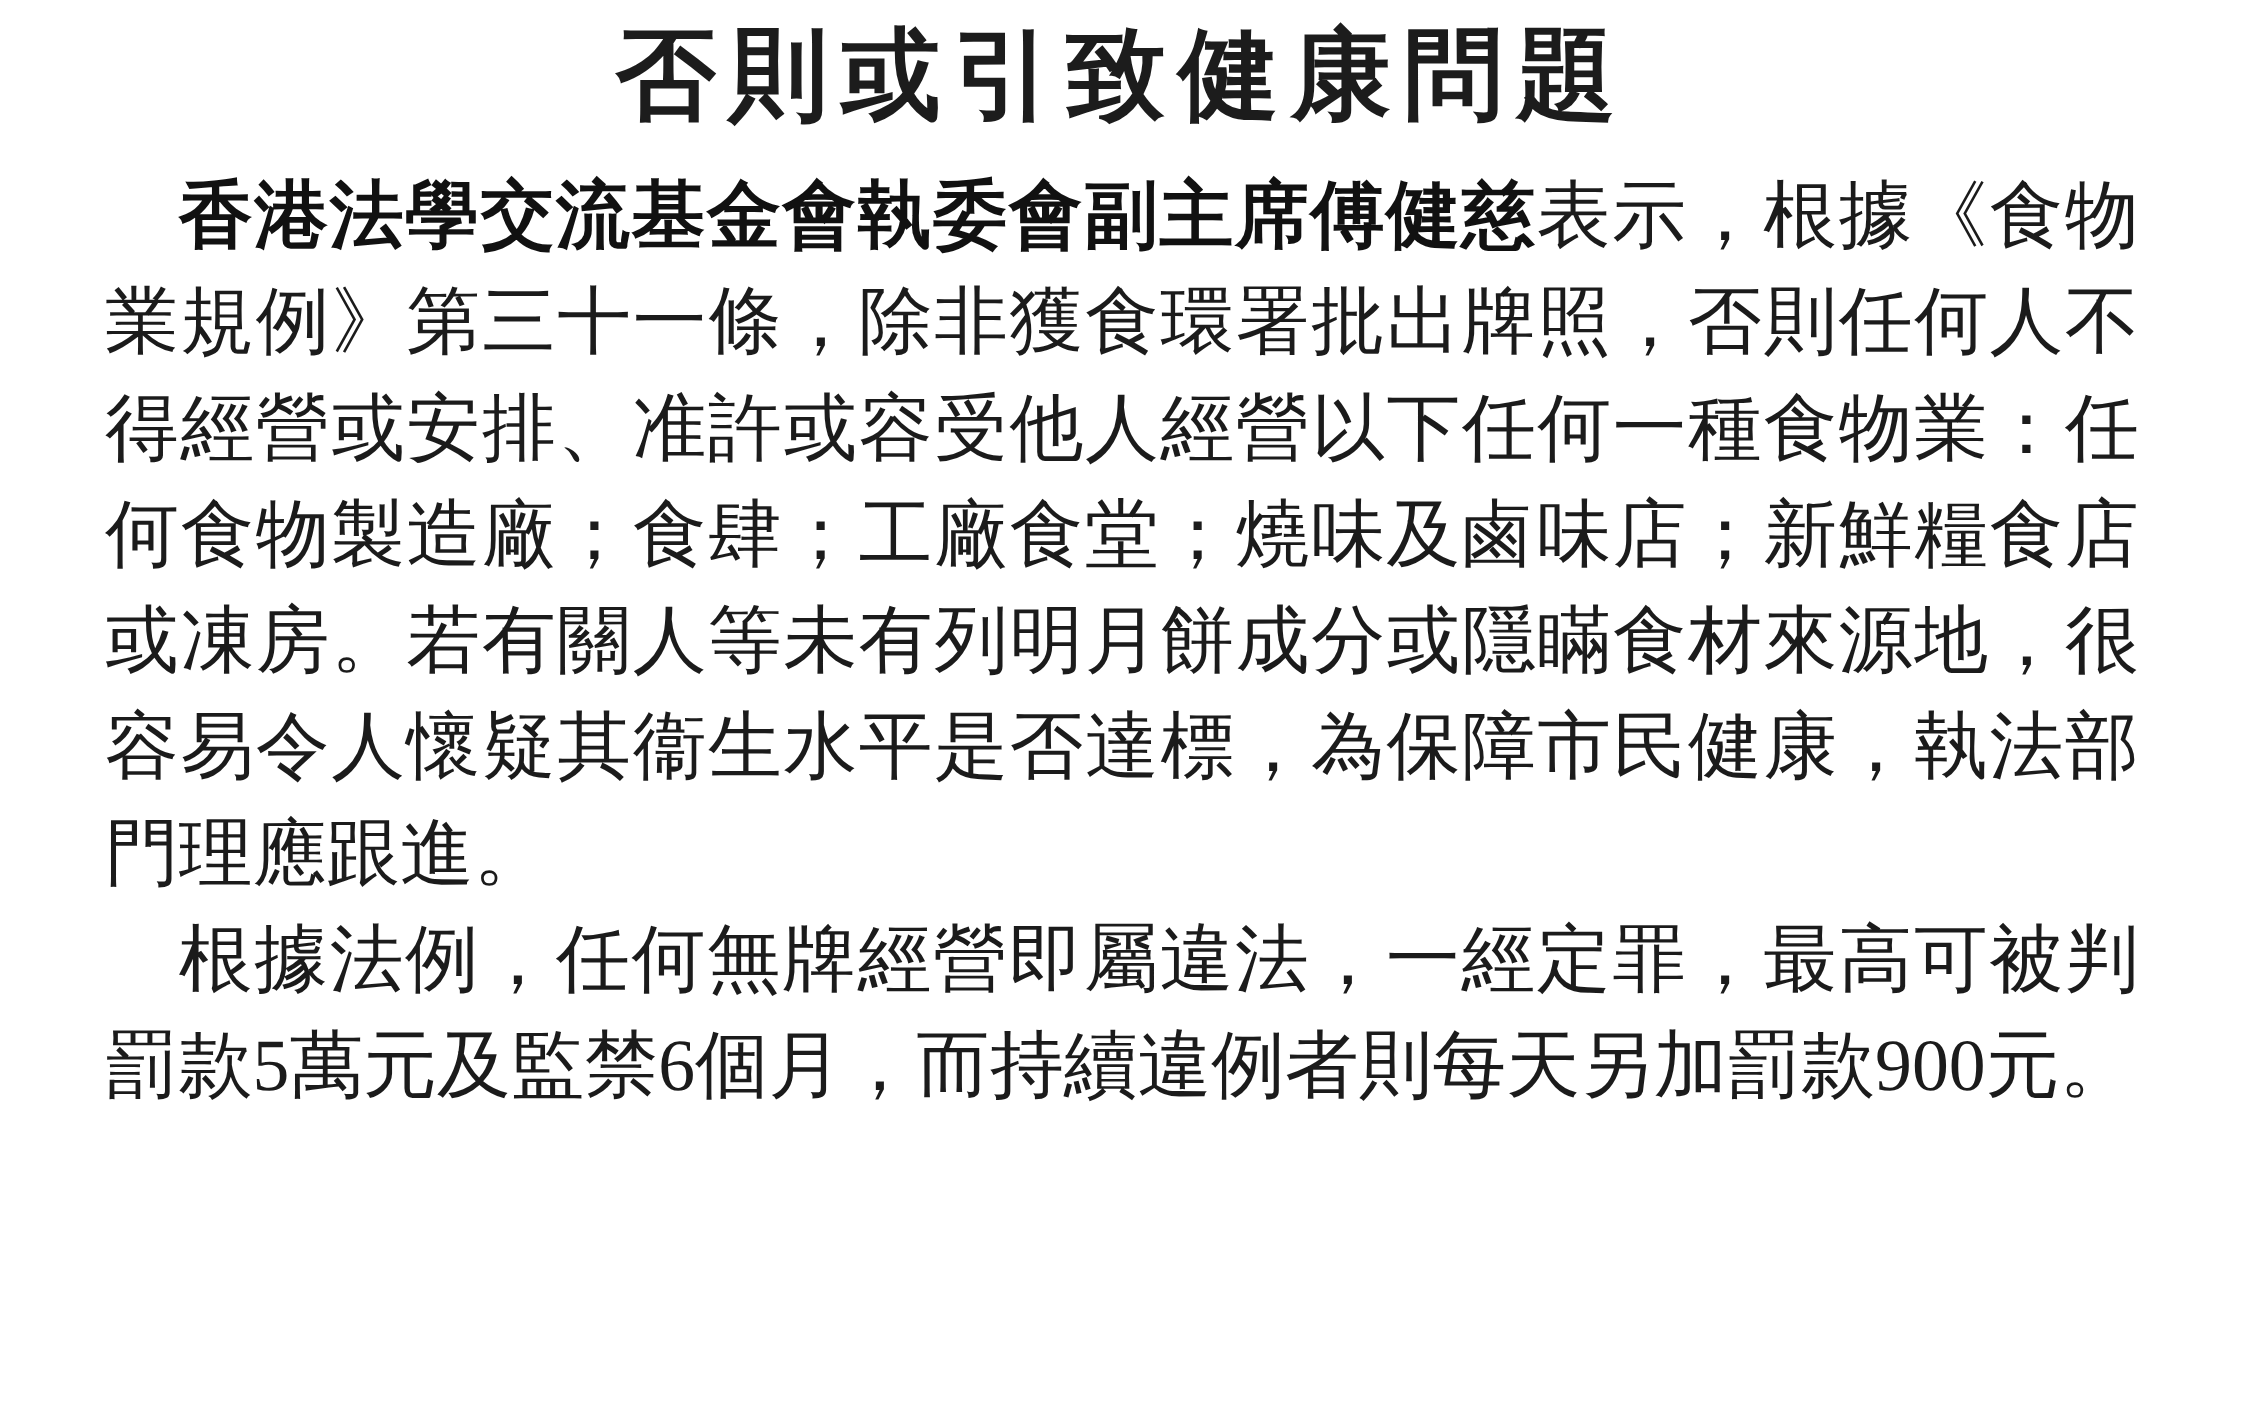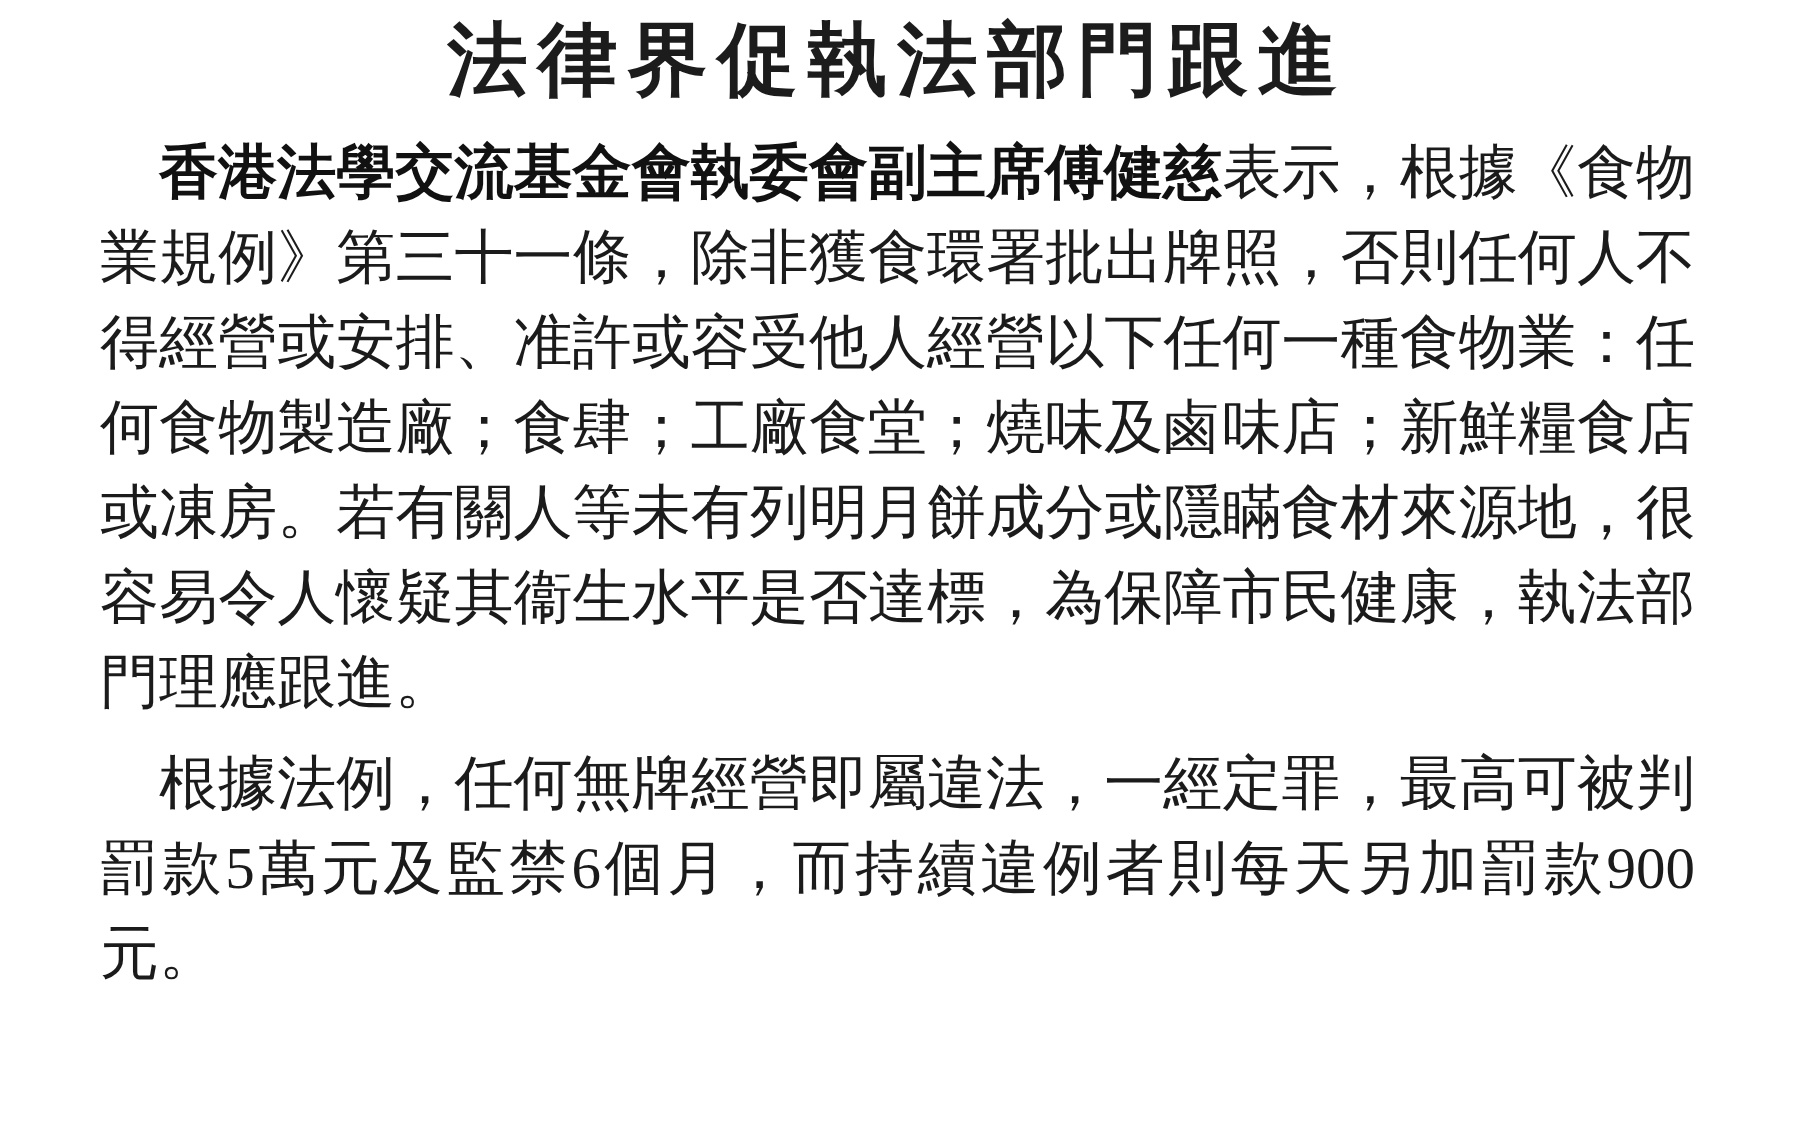--- a/index.html
+++ b/index.html
@@ -30,32 +30,32 @@
     margin: 0 0 22px 0;
     color: #1c1c1c;
     white-space: nowrap;
   }
   .para {
     font-size: 59px;
     line-height: 85px;
     text-align: justify;
     text-justify: inter-ideograph;
     text-indent: 1em;
-    margin: 16px;
+    margin: 0;
     color: #1b1b1b;
   }
   .lead {
     font-family: "Liberation Sans", sans-serif;
     font-weight: 700;
     color: #111111;
   }
 </style>
 </head>
 <body>
 
 <main class="page">
-  <h1 class="headline">法律界促執法部門跟進</h1>
+  <h1 class="headline">否則或引致健康問題</h1>
 
   <p class="para"><strong class="lead">香港法學交流基金會執委會副主席傅健慈</strong><span>表示，根據《食物業規例》第三十一條，除非獲食環署批出牌照，否則任何人不得經營或安排、准許或容受他人經營以下任何一種食物業：任何食物製造廠；食肆；工廠食堂；燒味及鹵味店；新鮮糧食店或凍房。若有關人等未有列明月餅成分或隱瞞食材來源地，很容易令人懷疑其衞生水平是否達標，為保障市民健康，執法部門理應跟進。</span></p>
 
 
   <p class="para"><span>根據法例，任何無牌經營即屬違法，一經定罪，最高可被判罰款5萬元及監禁6個月，而持續違例者則每天另加罰款900元。</span></p>
 </main>
 
 </body></html>

